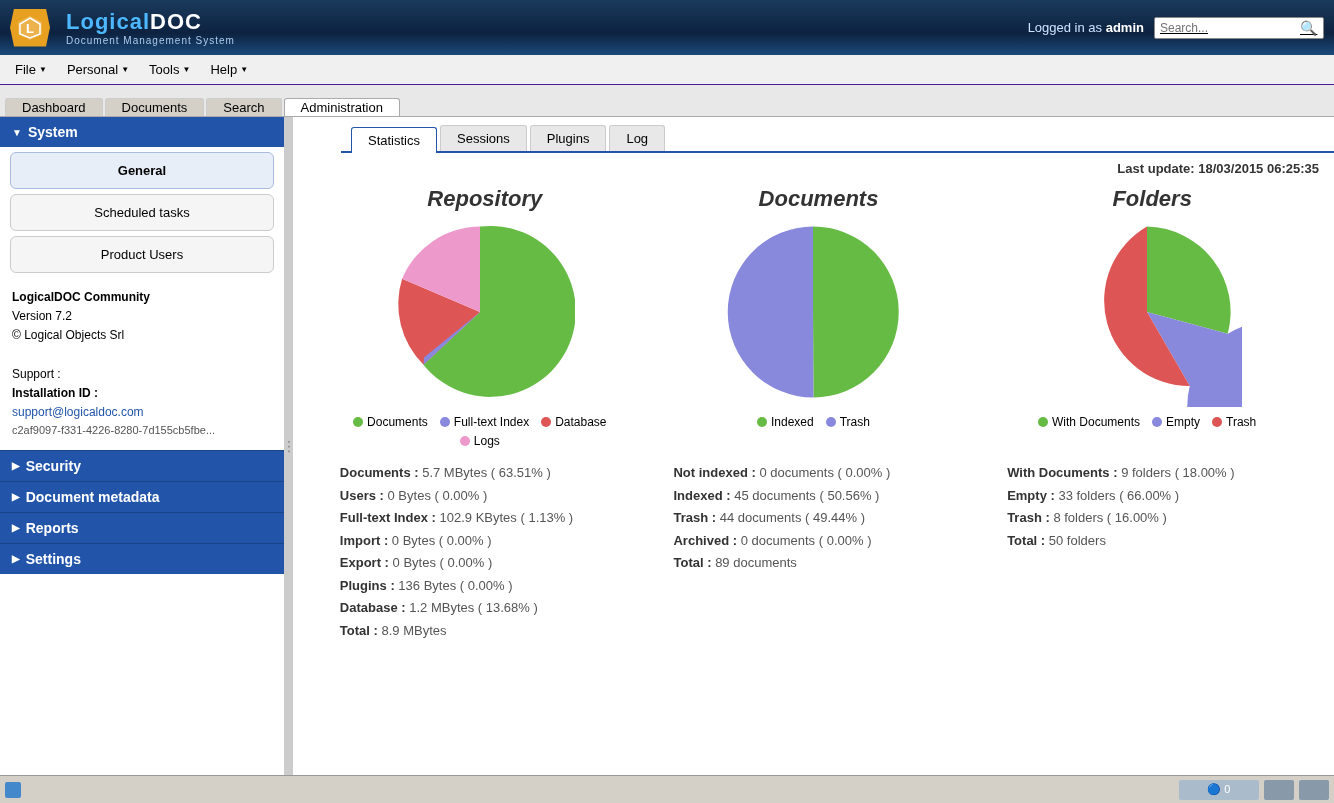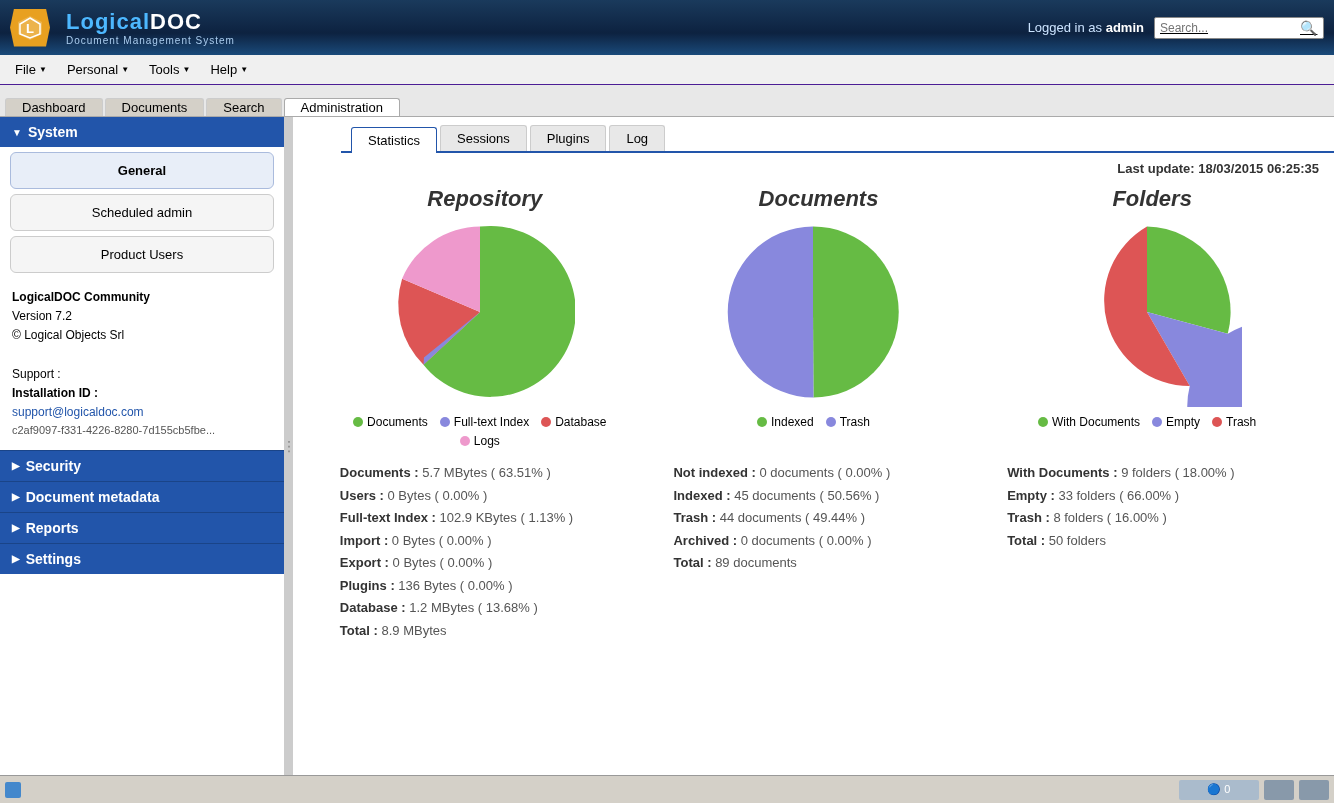--- a/index.html
+++ b/index.html
@@ -358,21 +358,21 @@
 
 <div id="main">
 
   <div id="sidebar">
 
     <div class="sidebar-section-header">
       <span class="arrow">▼</span>
       <span>System</span>
     </div>
     <button class="sidebar-btn active">General</button>
-    <button class="sidebar-btn">Scheduled admin</button>
+    <button class="sidebar-btn">Scheduled tasks</button>
     <button class="sidebar-btn">Product Users</button>
 
     <div class="sidebar-info">
       <div><strong>LogicalDOC Community</strong></div>
       <div>Version 7.2</div>
       <div>© Logical Objects Srl</div>
       <br>
       <div>Support :</div>
       <div><strong>Installation ID :</strong></div>
       <div><a href="#">support@logicaldoc.com</a></div>

